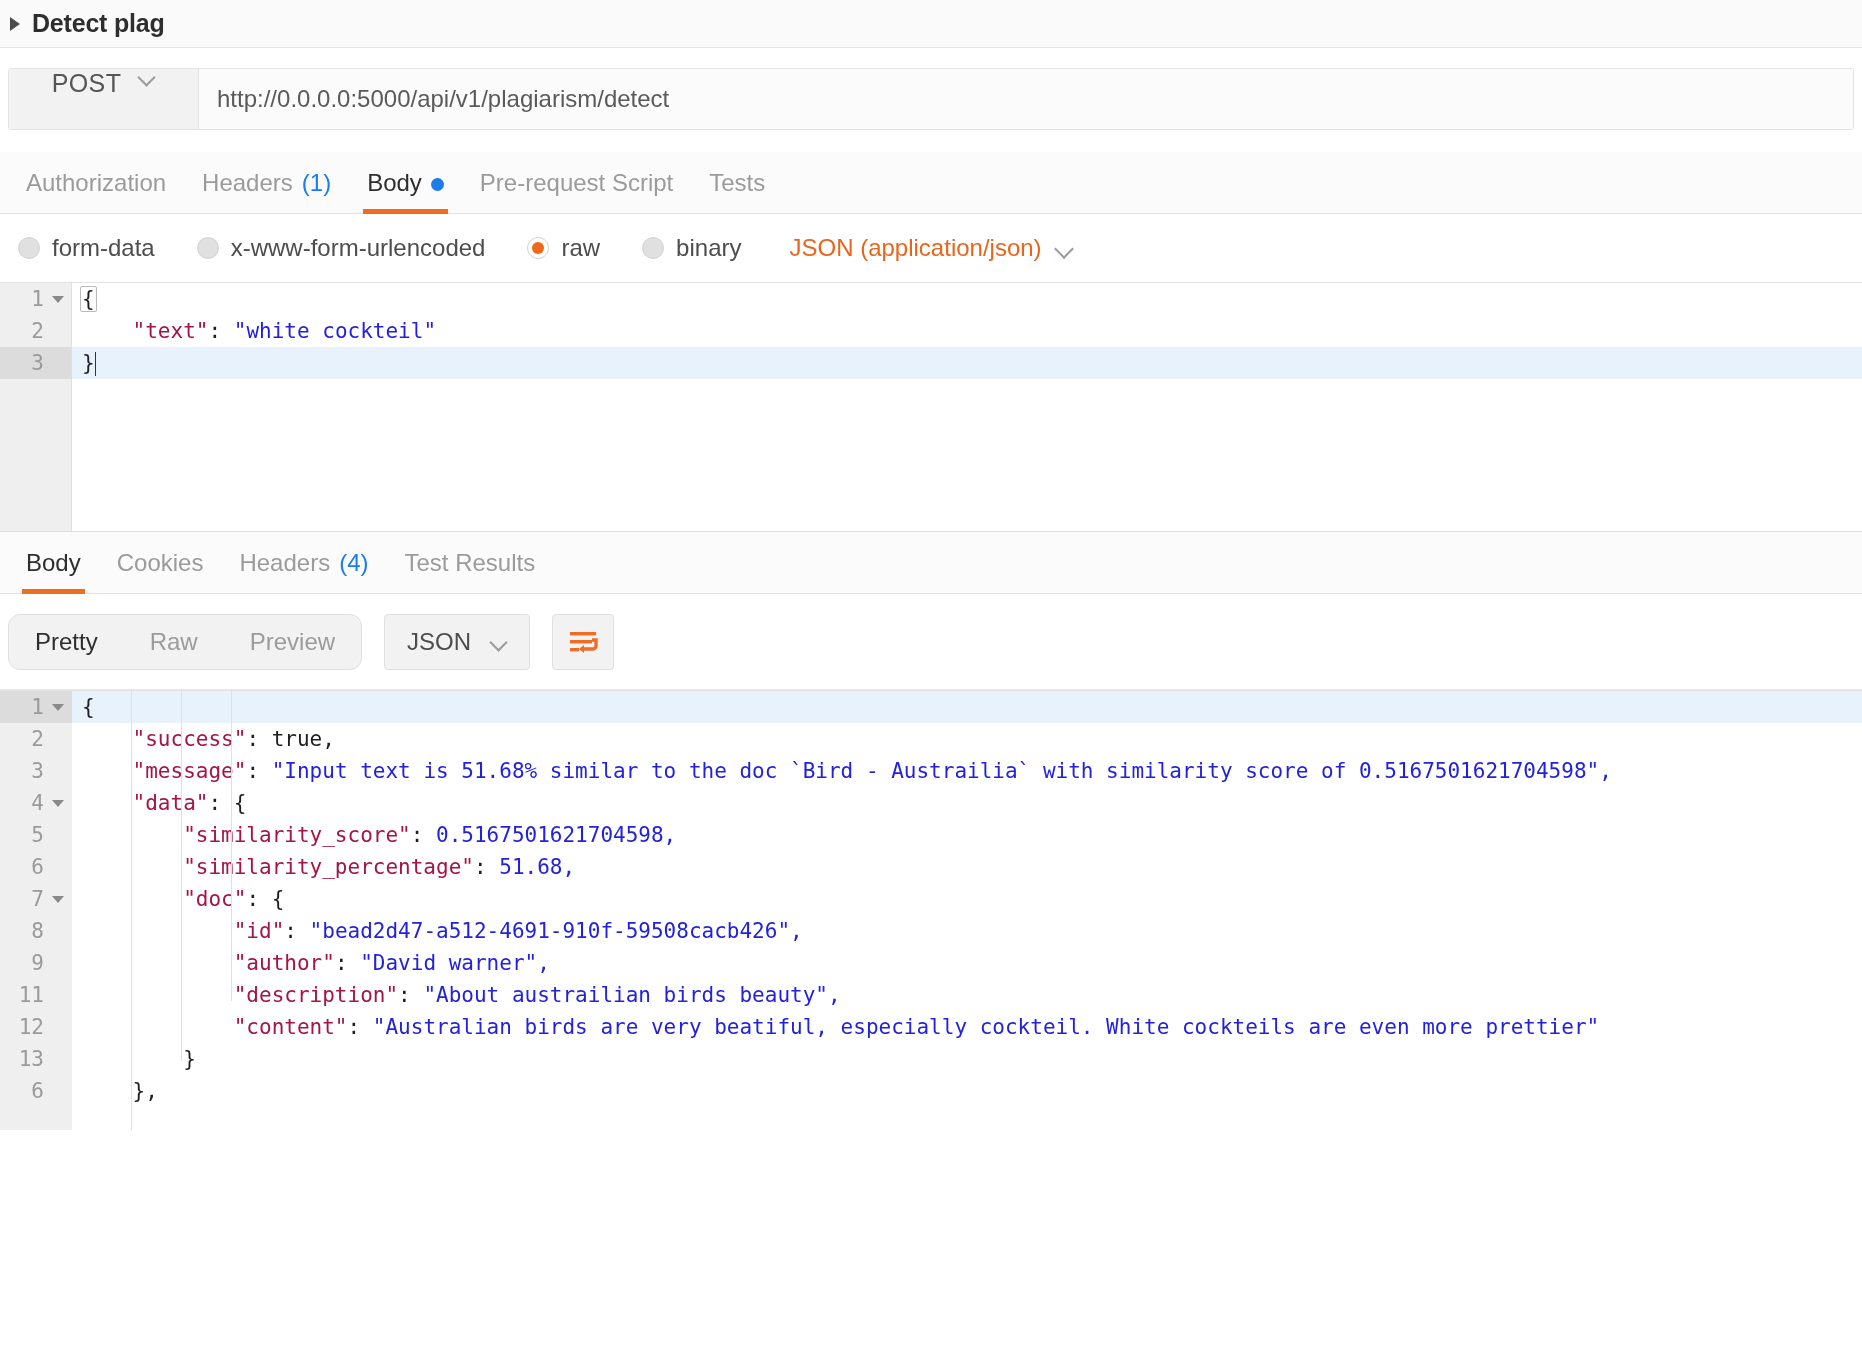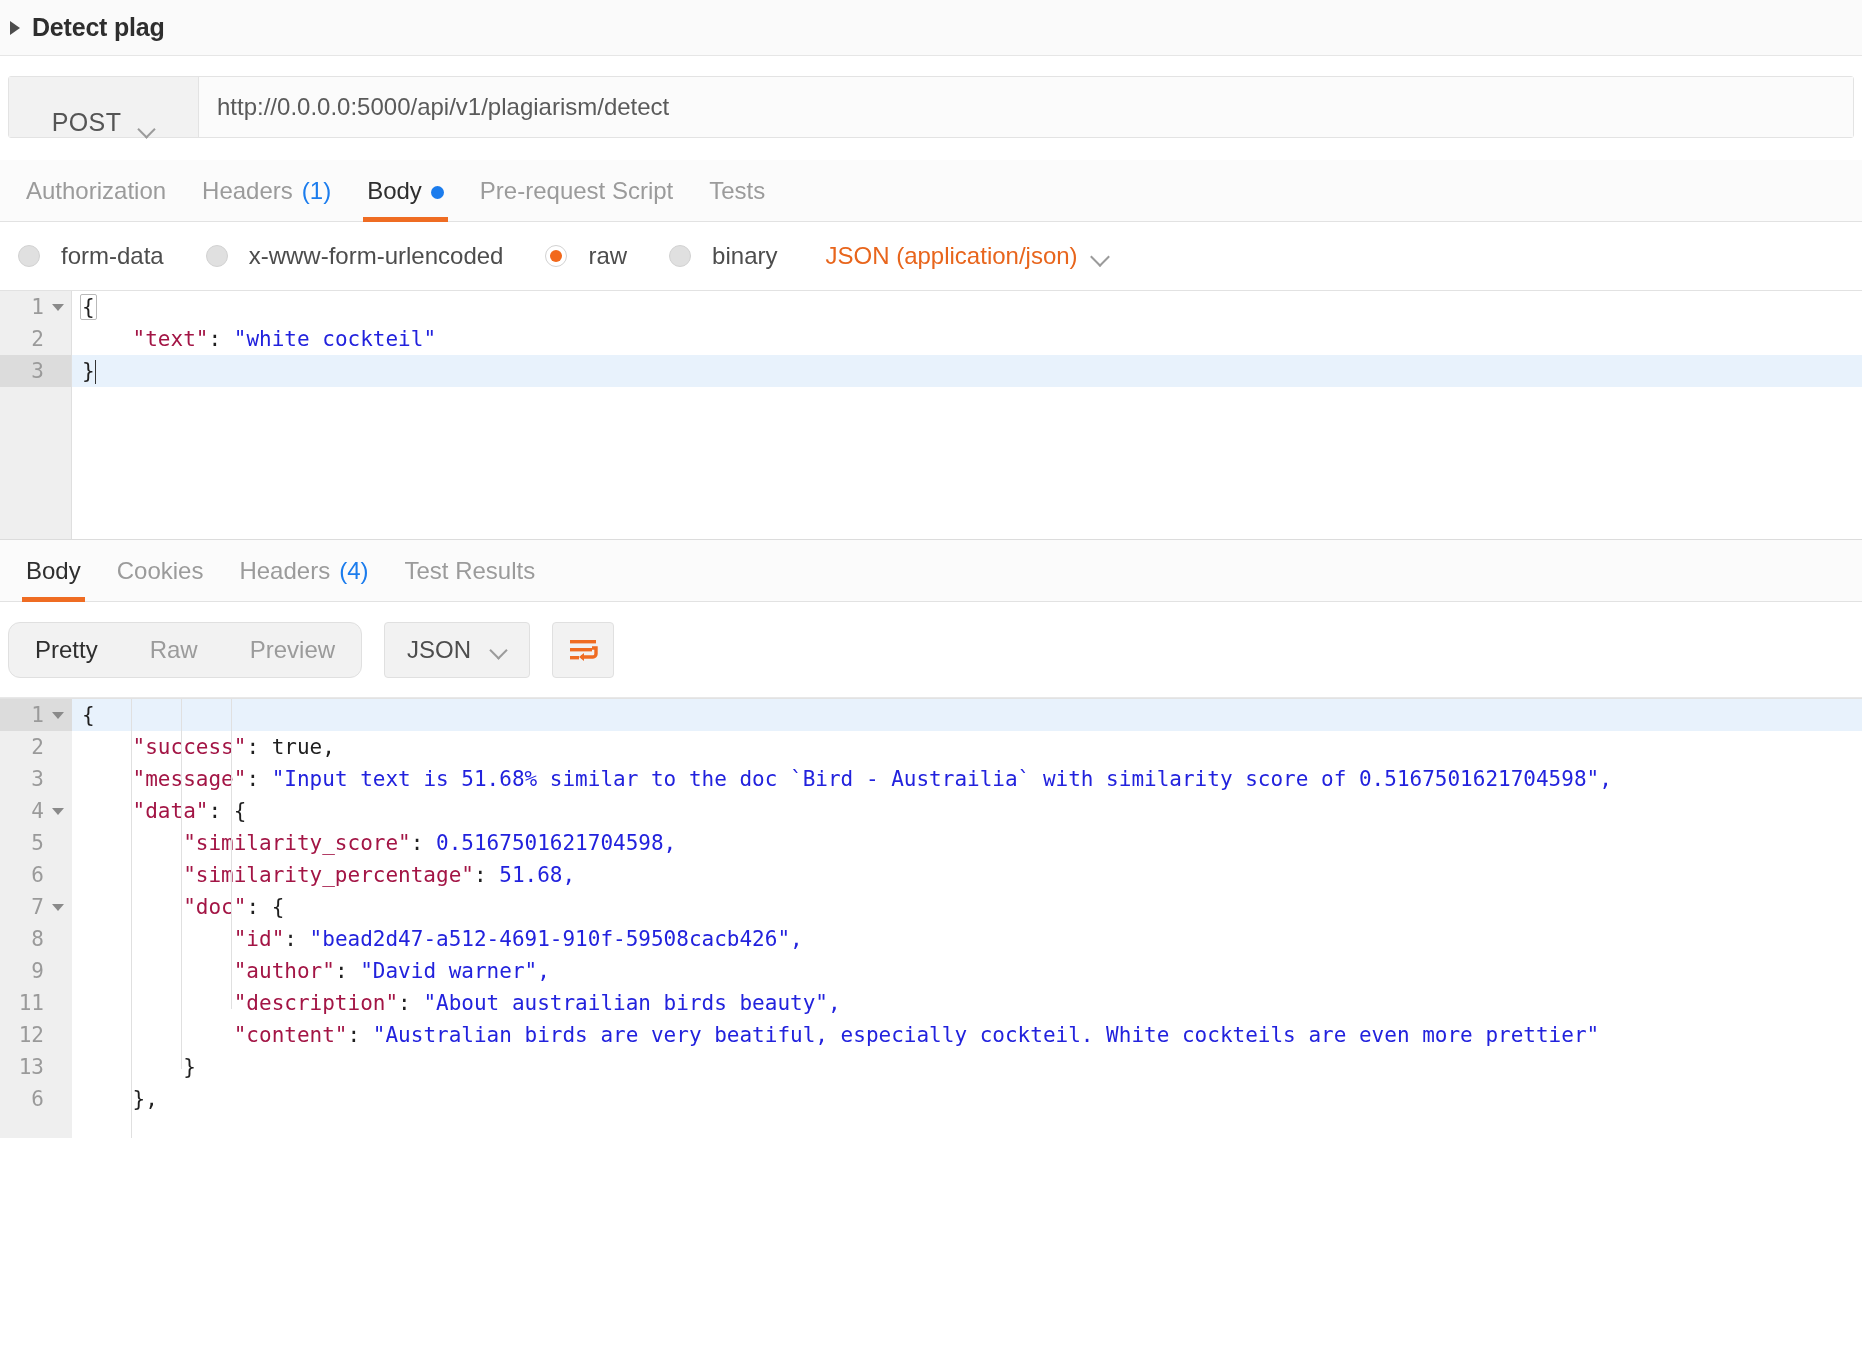--- a/index.html
+++ b/index.html
@@ -6,21 +6,21 @@
   html, body {
     width: 1862px;
     height: 1372px;
     background: #ffffff;
     font-family: "Liberation Sans", sans-serif;
     overflow: hidden;
   }
 
   
   .req-title-bar {
-    height: 56px;
+    height: 48px;
     background: #fafafa;
     border-bottom: 1px solid #e6e6e6;
     display: flex;
     align-items: center;
     padding-left: 10px;
   }
   .caret-right {
     width: 0; height: 0;
     border-top: 7px solid transparent;
     border-bottom: 7px solid transparent;
@@ -41,21 +41,21 @@
     display: flex;
     border: 1px solid #e3e3e3;
     border-radius: 3px;
     background: #ffffff;
   }
   .method-box {
     width: 190px;
     background: #f2f2f2;
     border-right: 1px solid #e3e3e3;
     display: flex;
-    align-items: flex-end;
+    align-items: flex-start;
     justify-content: center;
     gap: 18px;
   }
   .method-label {
     font-size: 25px;
     color: #555;
     letter-spacing: 0.4px;
   }
   .chev {
     width: 16px; height: 16px;
@@ -126,21 +126,21 @@
     height: 68px;
     display: flex;
     align-items: center;
     padding-left: 18px;
     gap: 0;
     background: #fff;
   }
   .radio-item {
     display: flex;
     align-items: center;
-    gap: 21px;
+    gap: 12px;
     margin-right: 42px;
     font-size: 24px;
     color: #4d4d4d;
   }
   .radio-dot {
     width: 22px; height: 22px;
     border-radius: 50%;
     background: #e0e0e0;
     border: 1px solid #d2d2d2;
     flex: none;

